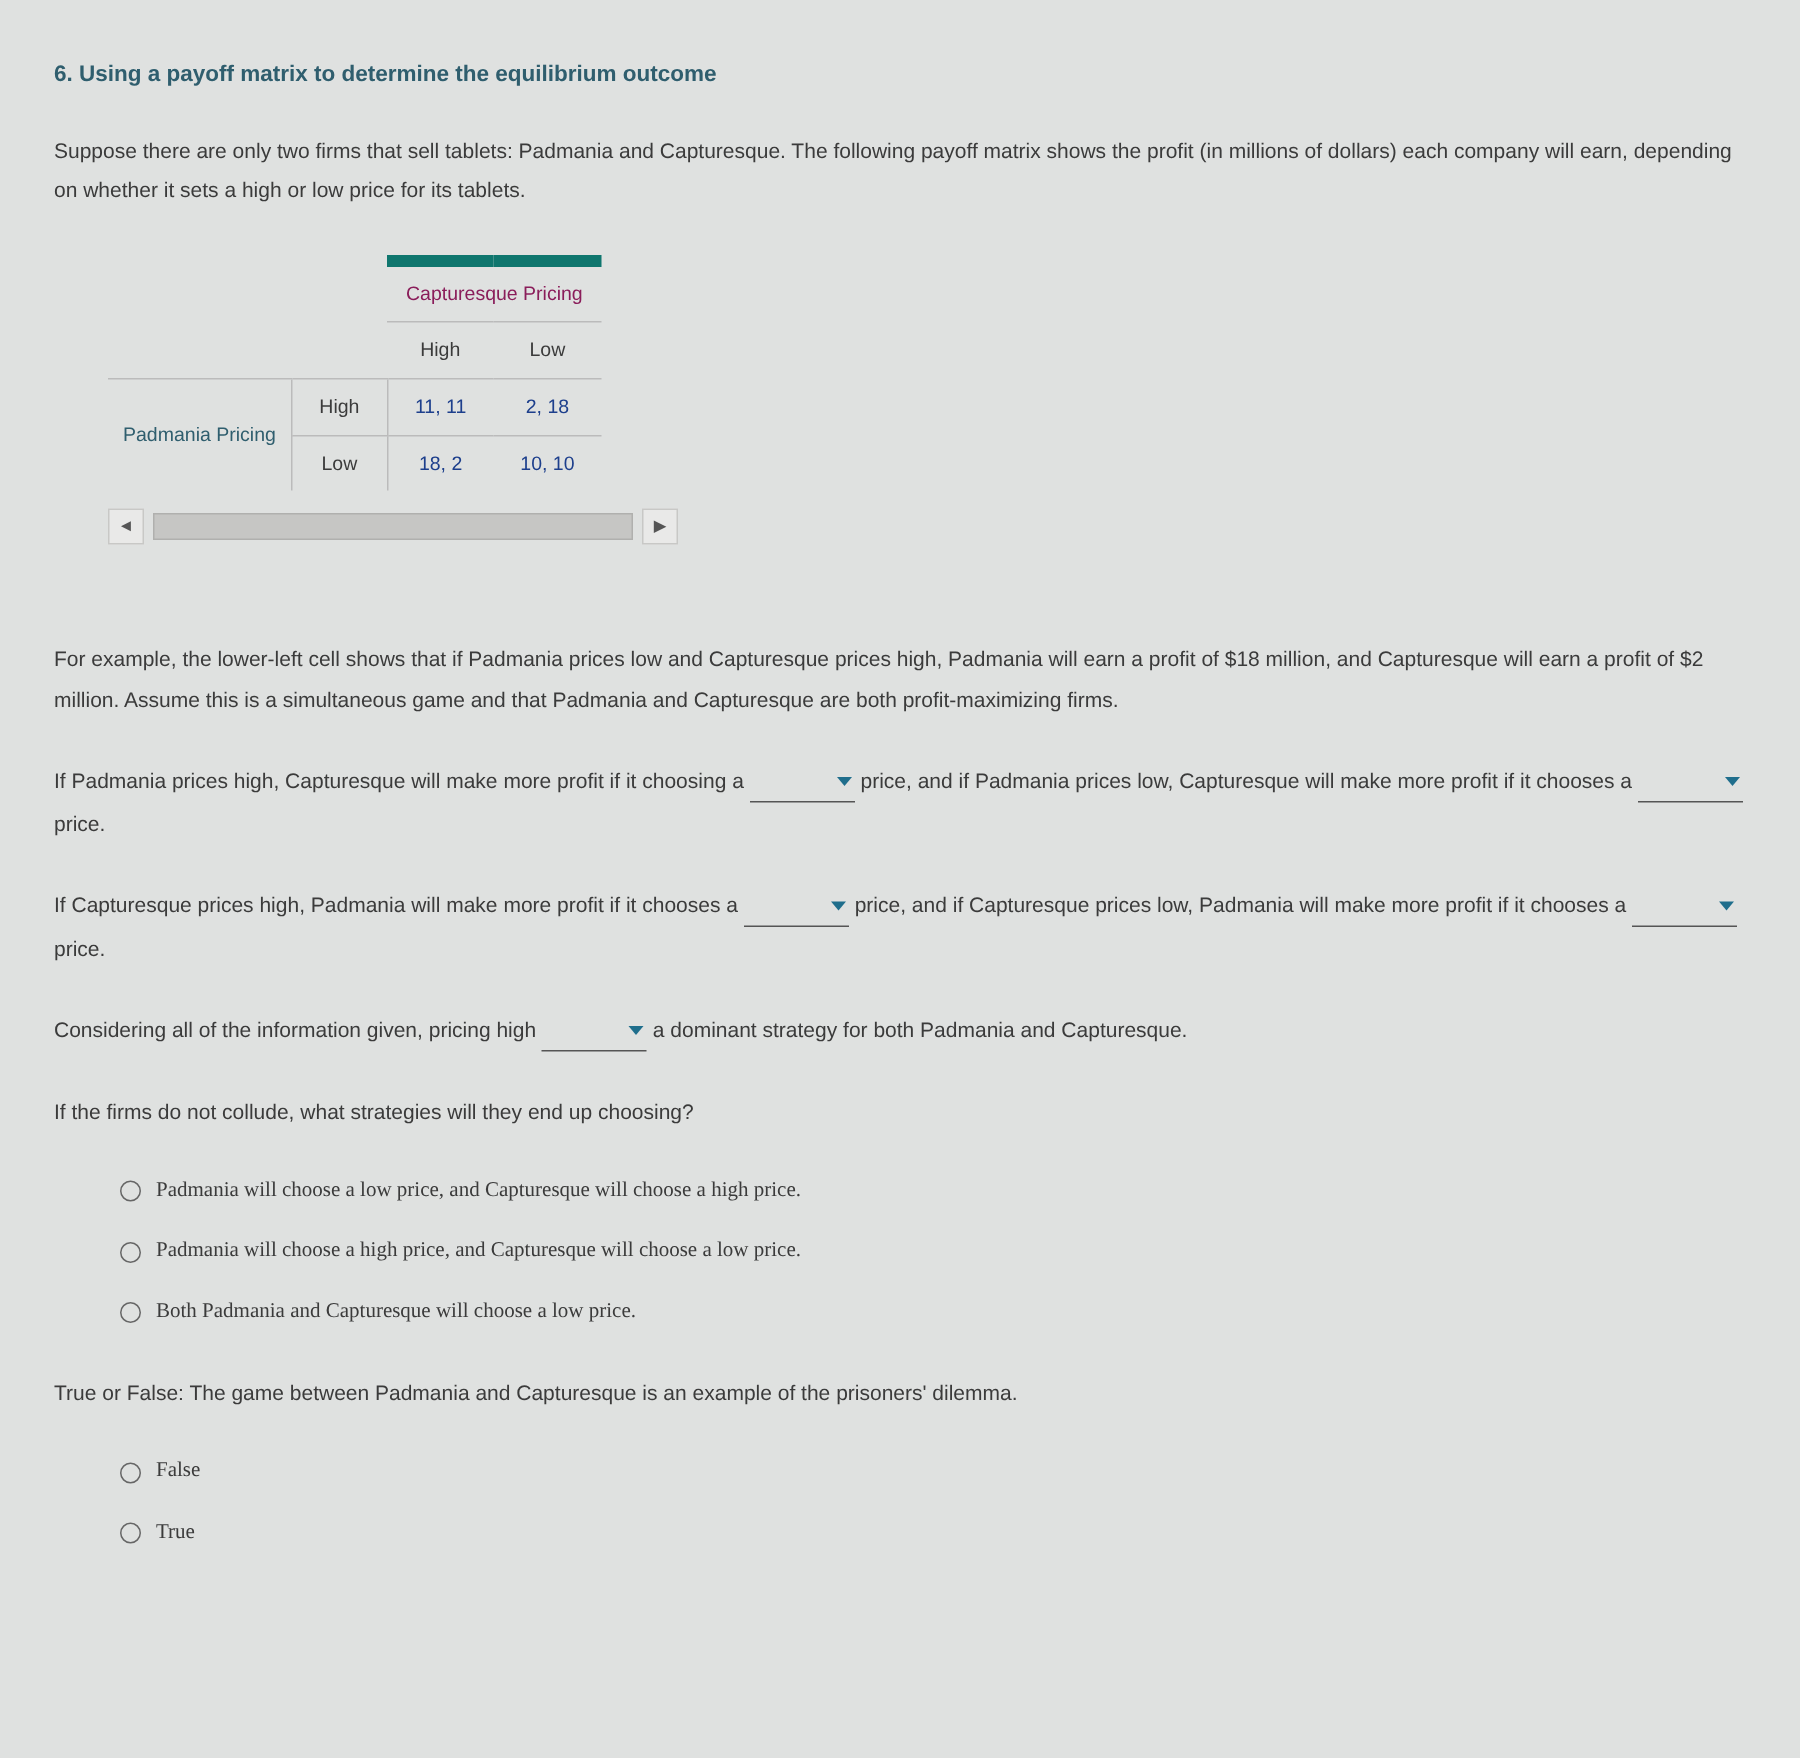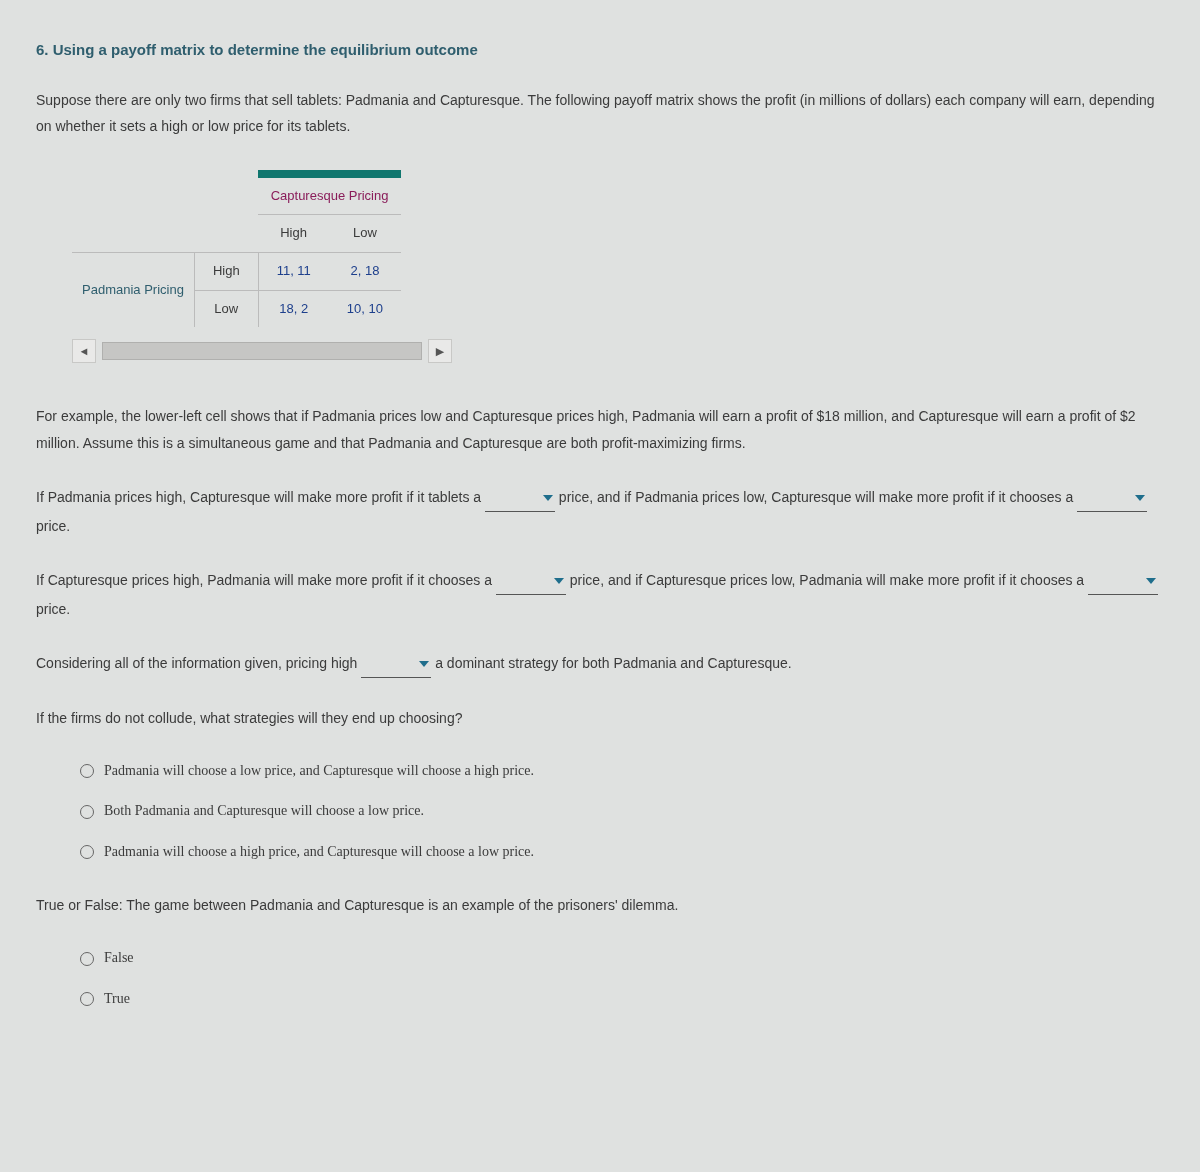--- a/index.html
+++ b/index.html
@@ -82,21 +82,21 @@
     font-size: 11px;
     color: #555;
   }
   .scroll-track {
     flex: 1;
     height: 18px;
     background: #c6c6c4;
     border: 1px solid #b0b0ae;
   }
   .para {
-    margin-top: 40px;
+    margin-top: 63px;
     margin-bottom: 26px;
   }
   .q-para {
     margin-bottom: 26px;
     line-height: 2.0;
   }
   .drop {
     display: inline-block;
     border-bottom: 1px solid #555;
     min-width: 70px;
@@ -175,44 +175,44 @@
     </div>
     <div class="scroll-track"></div>
     <div class="scroll-btn">
       <span>▶</span>
     </div>
   </div>
 
   <div class="para">For example, the lower-left cell shows that if Padmania prices low and Capturesque prices high, Padmania will earn a profit of $18 million, and Capturesque will earn a profit of $2 million. Assume this is a simultaneous game and that Padmania and Capturesque are both profit-maximizing firms.</div>
 
   <div class="q-para">
-    <span>If Padmania prices high, Capturesque will make more profit if it tablets a </span><span class="drop"><span class="caret"></span></span><span> price, and if Padmania prices low, Capturesque will make more profit if it chooses a </span><span class="drop"><span class="caret"></span></span><span> price.</span>
+    <span>If Padmania prices high, Capturesque will make more profit if it choosing a </span><span class="drop"><span class="caret"></span></span><span> price, and if Padmania prices low, Capturesque will make more profit if it chooses a </span><span class="drop"><span class="caret"></span></span><span> price.</span>
   </div>
 
   <div class="q-para">
     <span>If Capturesque prices high, Padmania will make more profit if it chooses a </span><span class="drop"><span class="caret"></span></span><span> price, and if Capturesque prices low, Padmania will make more profit if it chooses a </span><span class="drop"><span class="caret"></span></span><span> price.</span>
   </div>
 
   <div class="q-para">
     <span>Considering all of the information given, pricing high </span><span class="drop"><span class="caret"></span></span><span> a dominant strategy for both Padmania and Capturesque.</span>
   </div>
 
   <div class="q-para">If the firms do not collude, what strategies will they end up choosing?</div>
   <div class="options">
     <div class="opt-row">
         <span class="radio"></span>
         <span>Padmania will choose a low price, and Capturesque will choose a high price.</span>
       </div>
     <div class="opt-row">
         <span class="radio"></span>
+        <span>Padmania will choose a high price, and Capturesque will choose a low price.</span>
+      </div>
+    <div class="opt-row">
+        <span class="radio"></span>
         <span>Both Padmania and Capturesque will choose a low price.</span>
-      </div>
-    <div class="opt-row">
-        <span class="radio"></span>
-        <span>Padmania will choose a high price, and Capturesque will choose a low price.</span>
       </div>
   </div>
 
   <div class="q-para">True or False: The game between Padmania and Capturesque is an example of the prisoners' dilemma.</div>
   <div class="options">
     <div class="opt-row">
         <span class="radio"></span>
         <span>False</span>
       </div>
     <div class="opt-row">

